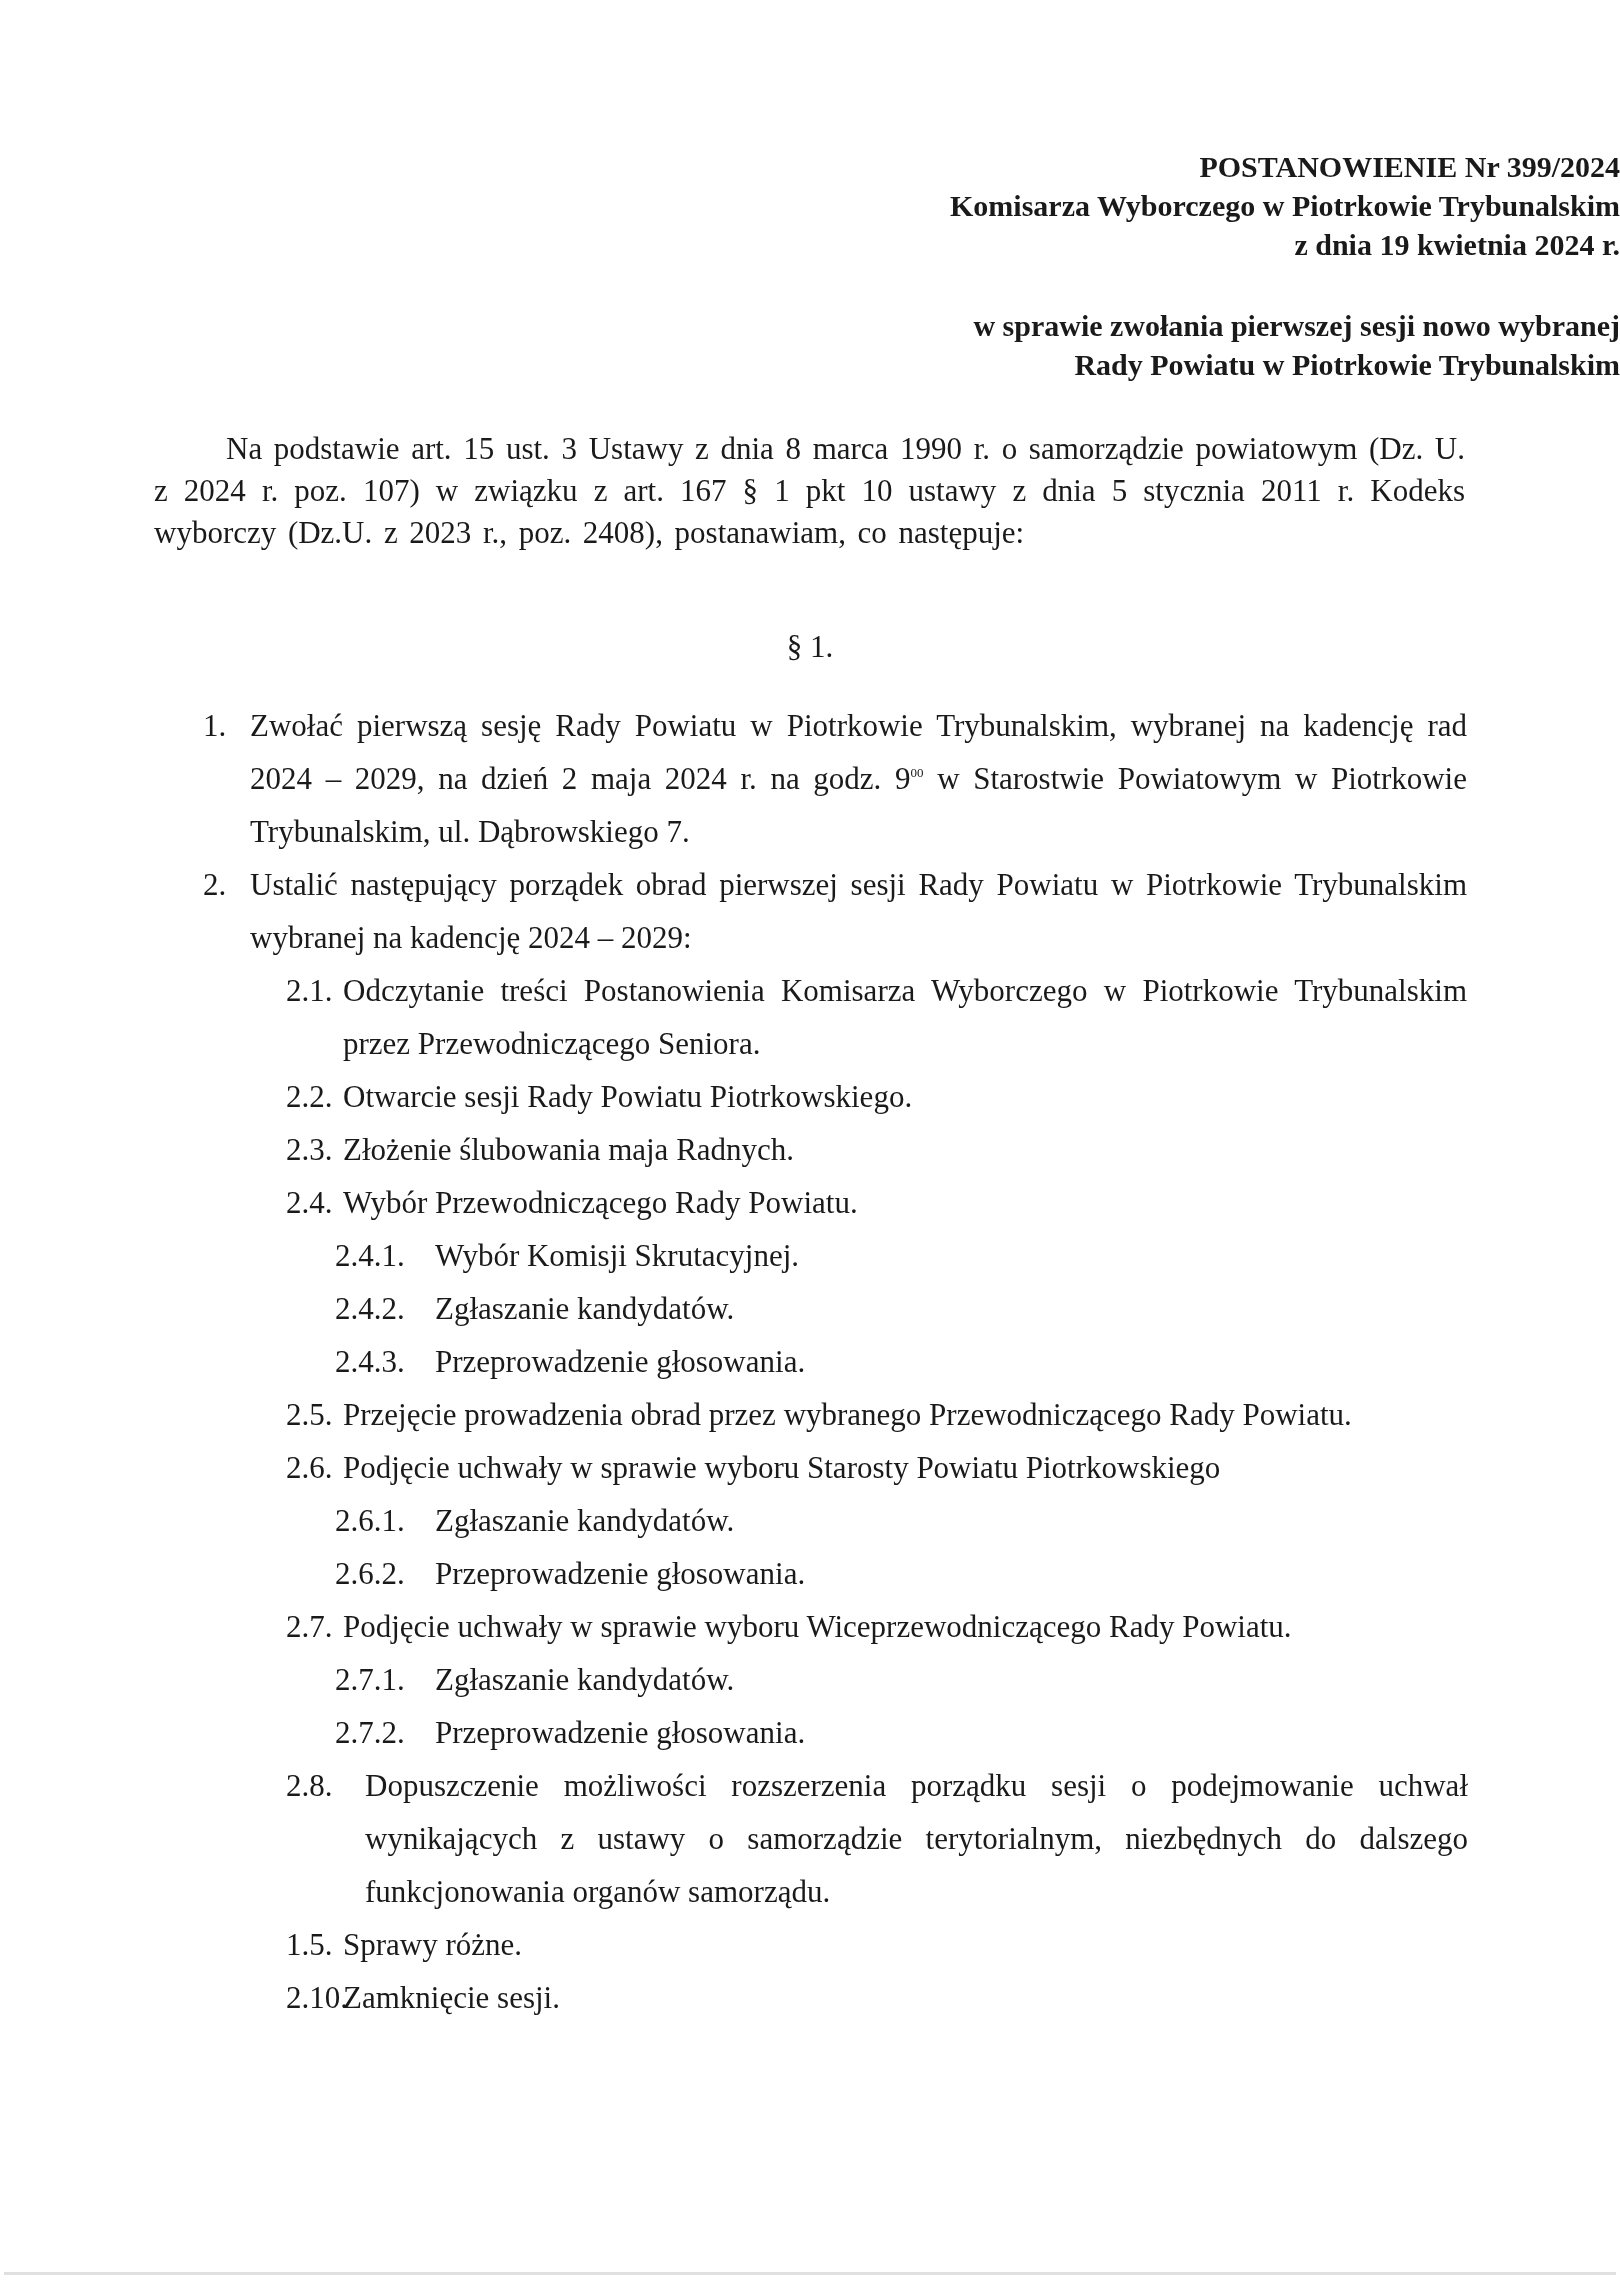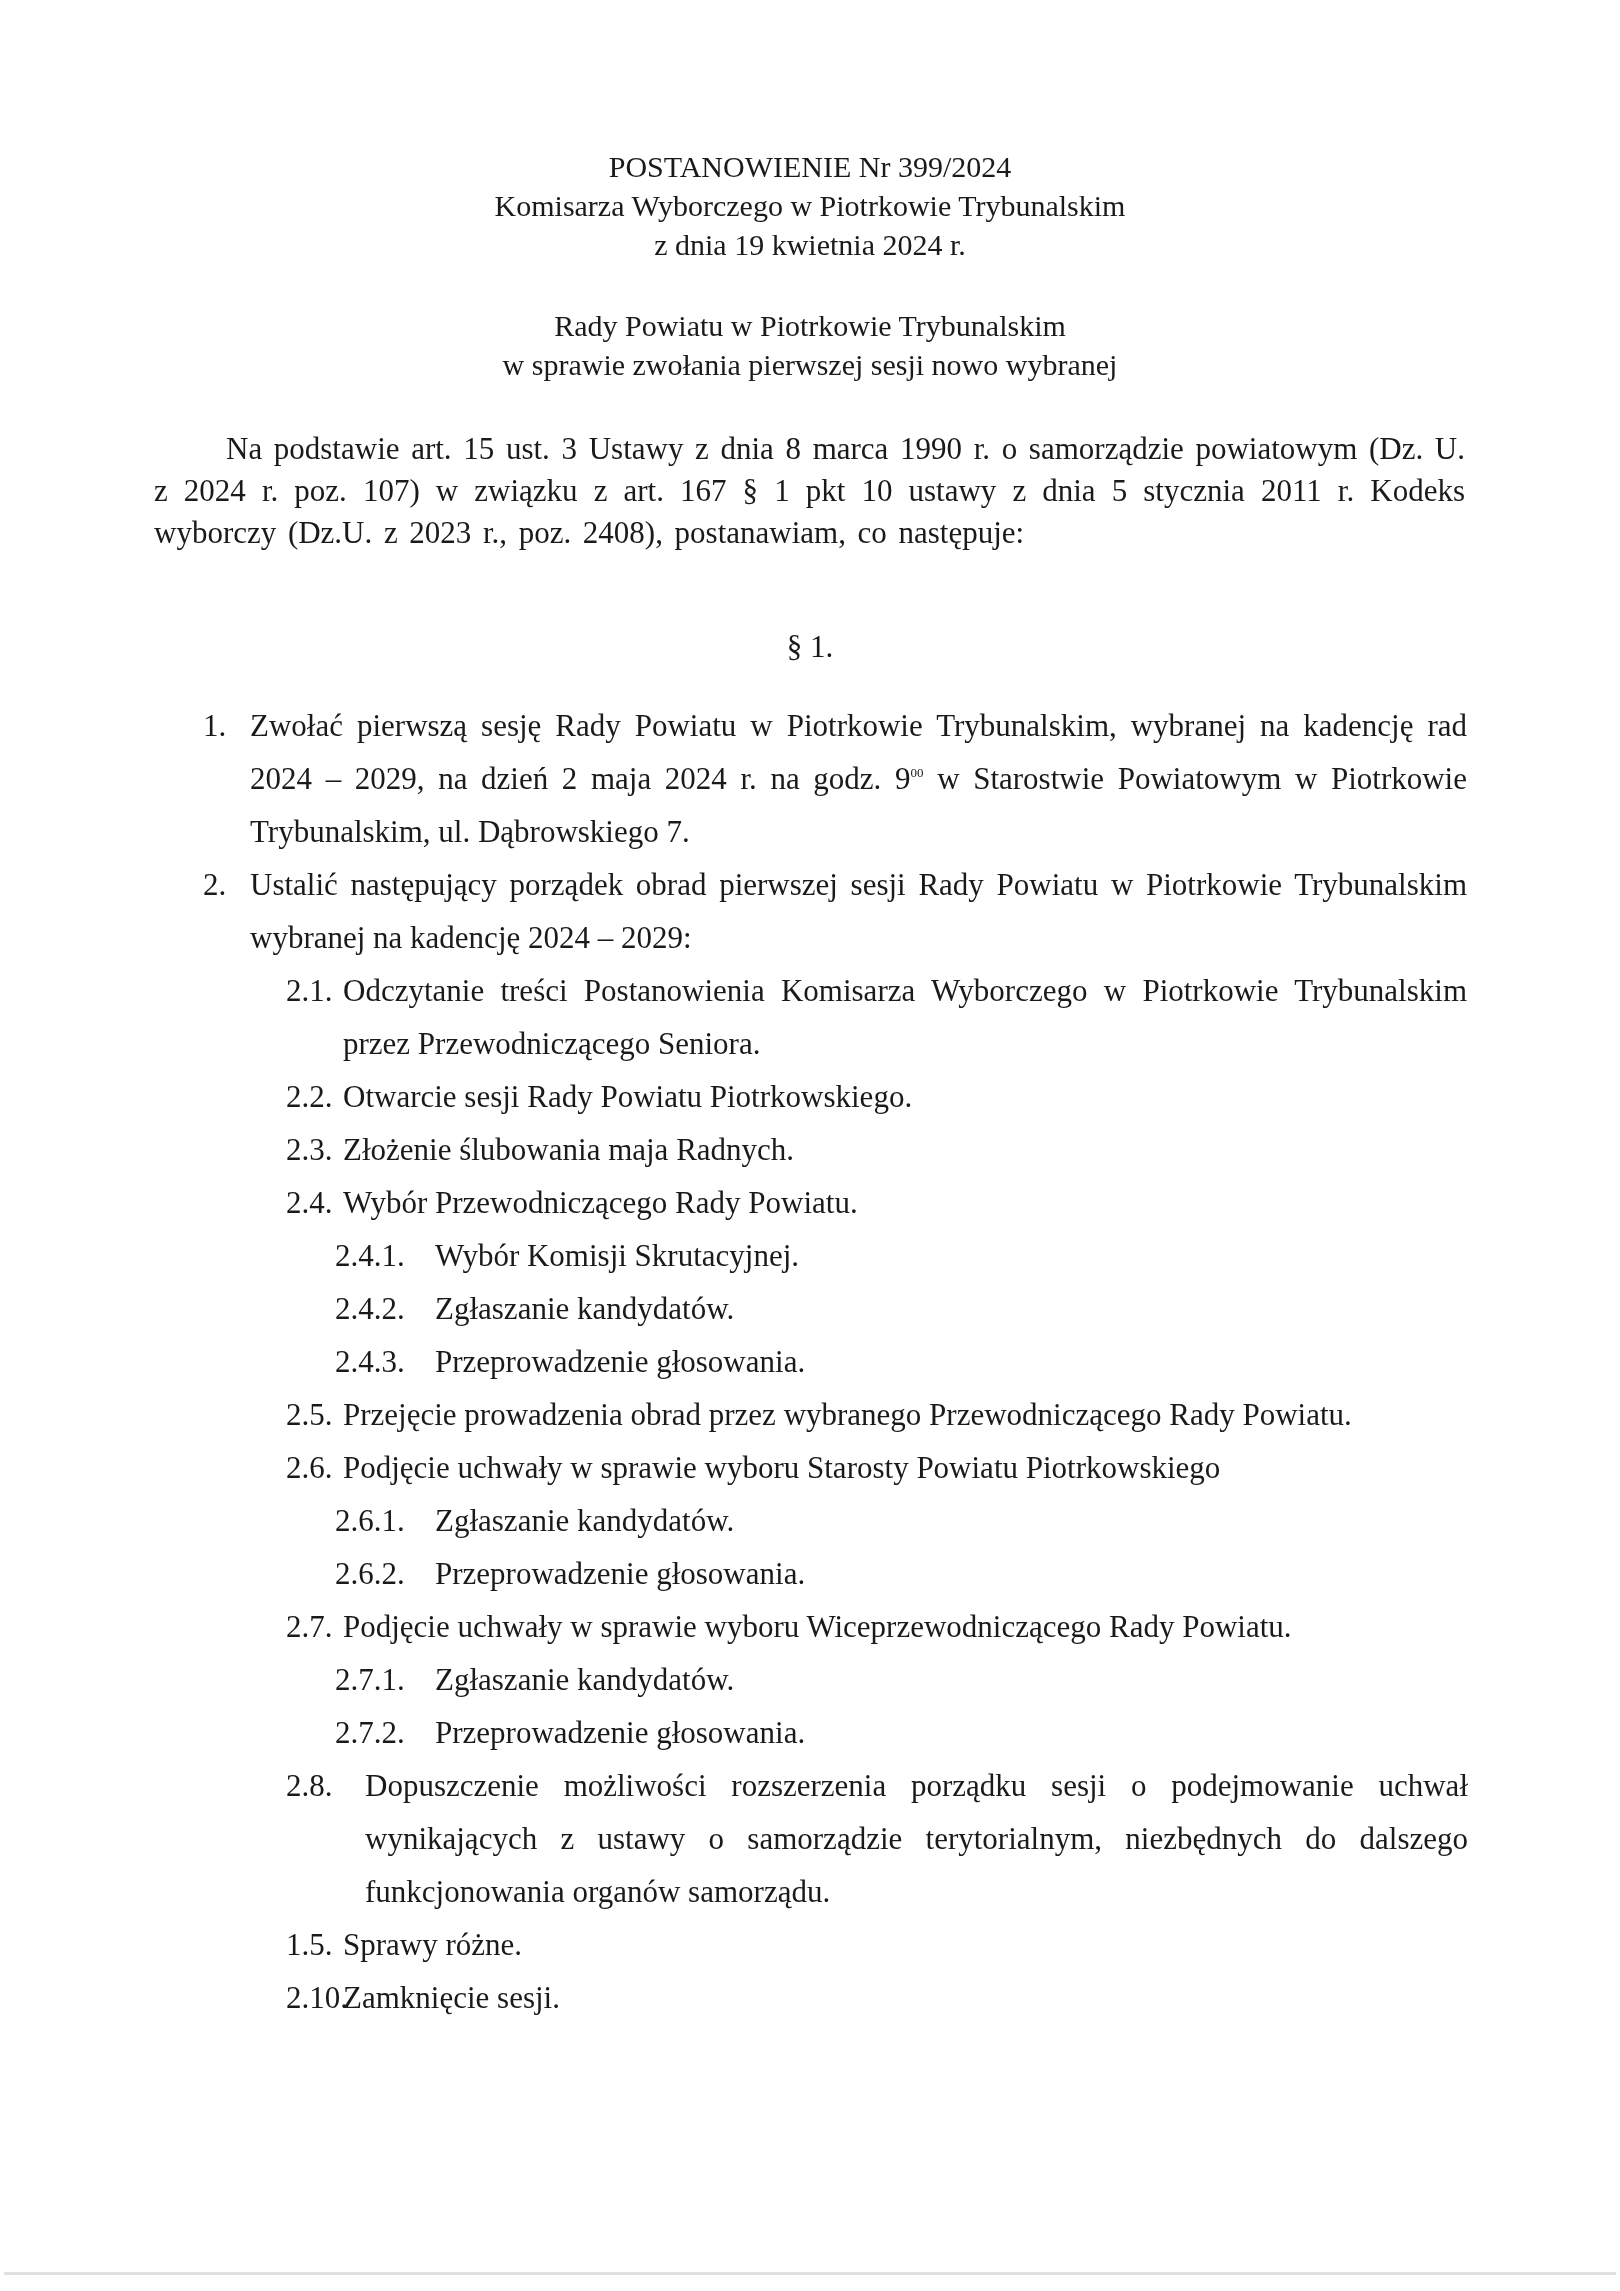--- a/index.html
+++ b/index.html
@@ -4,21 +4,21 @@
   <style>
     html, body { margin: 0; padding: 0; background: #ffffff; }
     body { width: 1620px; height: 2292px; position: relative; overflow: hidden; }
     .page {
       position: absolute; left: 0; top: 0; width: 1620px; height: 2292px;
       background: #ffffff; color: #1a1a1a;
       font-family: "Liberation Serif", "DejaVu Serif", serif;
     }
     .title-block {
       position: absolute; left: 0; right: 0; top: 147px;
-      text-align: center; font-weight: normal; font-size: 30px; line-height: 39px;
+      text-align: right; font-weight: bold; font-size: 30px; line-height: 39px;
     }
     .title-block .gap { height: 42px; }
     .preamble {
       position: absolute; left: 154px; width: 1311px; top: 428px;
       font-size: 31px; line-height: 42px; text-align: justify;
       text-indent: 72px; word-spacing: 3.9px;
     }
     .paragraph-sign {
       position: absolute; left: 0; right: 0; top: 627px;
       text-align: center; font-size: 31px; line-height: 39px;
@@ -43,22 +43,22 @@
 </head>
 <body>
 
 <div class="page">
 
   <div class="title-block">
     <div>POSTANOWIENIE Nr 399/2024</div>
     <div>Komisarza Wyborczego w Piotrkowie Trybunalskim</div>
     <div>z dnia 19 kwietnia 2024 r.</div>
     <div class="gap"></div>
+    <div>w sprawie zwołania pierwszej sesji nowo wybranej</div>
     <div>Rady Powiatu w Piotrkowie Trybunalskim</div>
-    <div>w sprawie zwołania pierwszej sesji nowo wybranej</div>
   </div>
 
   <div class="preamble">Na podstawie art. 15 ust. 3 Ustawy z dnia 8 marca 1990 r. o samorządzie powiatowym (Dz. U. z 2024 r. poz. 107) w związku z art. 167 § 1 pkt 10 ustawy z dnia 5 stycznia 2011 r. Kodeks wyborczy (Dz.U. z 2023 r., poz. 2408), postanawiam, co następuje:</div>
 
   <div class="paragraph-sign">§ 1.</div>
 
   <div class="list" id="list">
     <div class="item lvl1">
       <span class="num">1.</span>
       <span class="txt"><span>Zwołać pierwszą sesję Rady Powiatu w Piotrkowie Trybunalskim, wybranej na kadencję rad 2024 – 2029, na dzień 2 maja 2024 r. na godz. 9</span><sup>00</sup><span> w Starostwie Powiatowym w Piotrkowie Trybunalskim, ul. Dąbrowskiego 7.</span></span>

